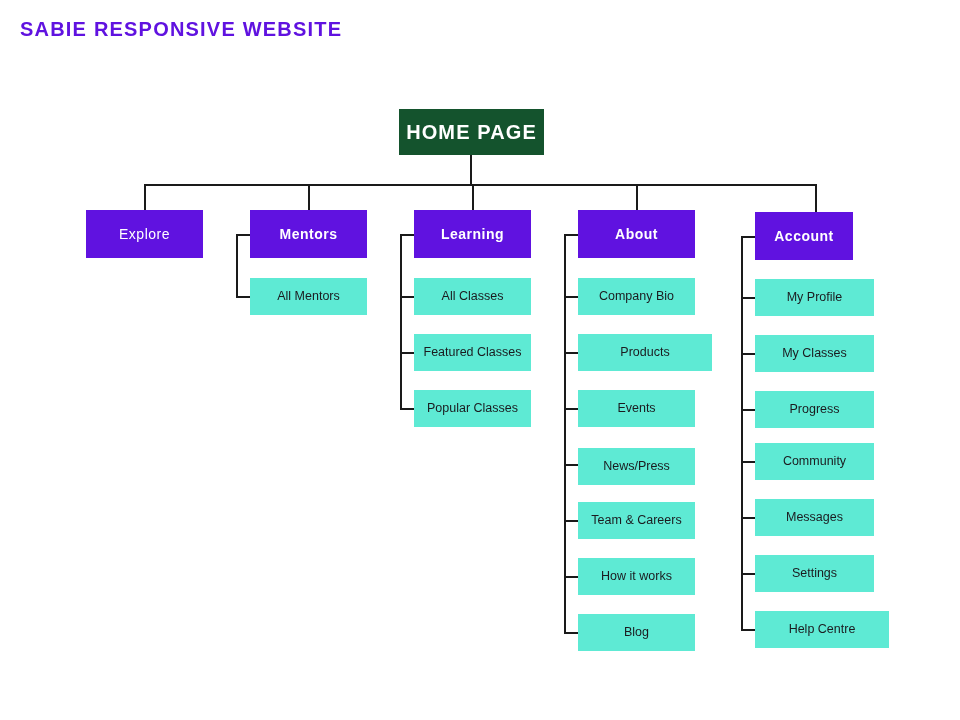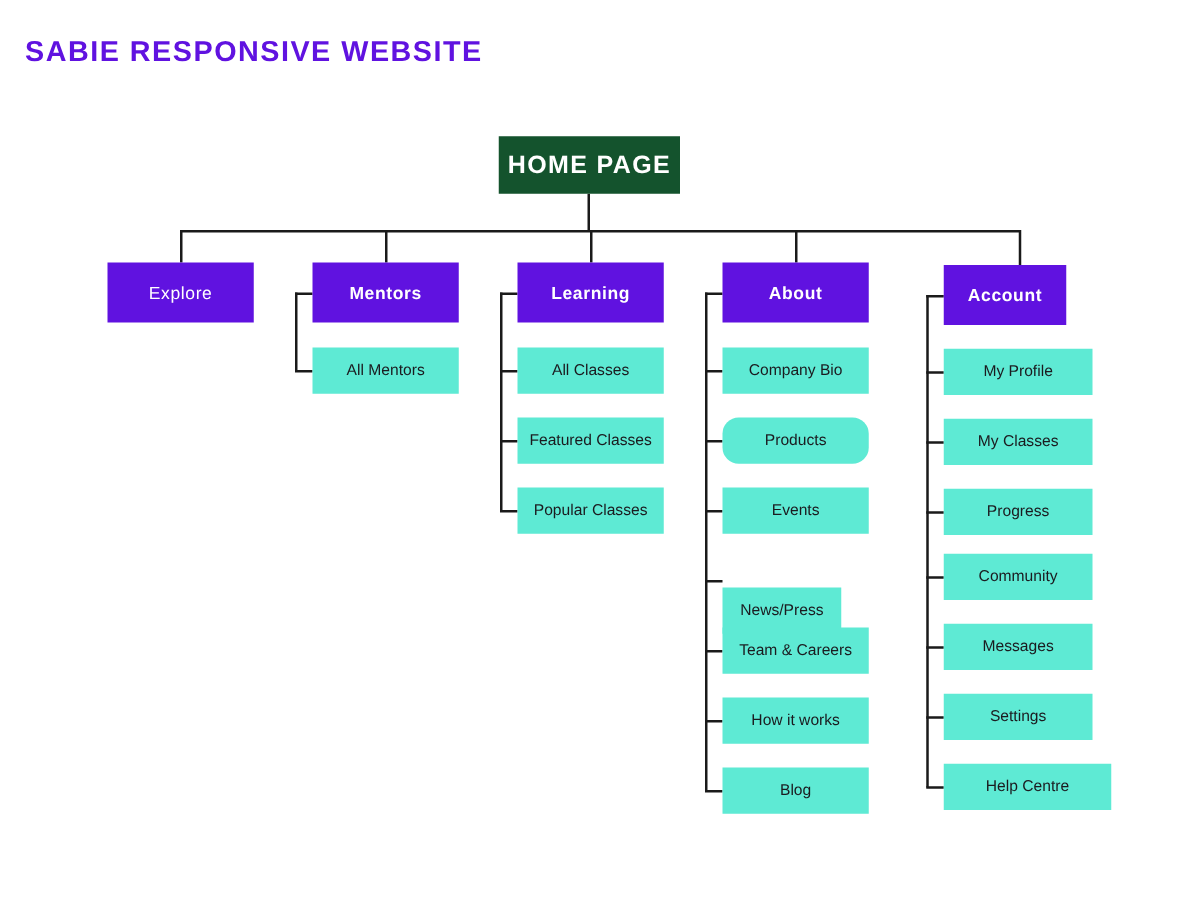--- a/index.html
+++ b/index.html
@@ -14,22 +14,22 @@
     overflow: hidden;
   }
   #canvas {
     position: relative;
     width: 960px;
     height: 720px;
   }
   #title {
     position: absolute;
     left: 20px;
-    top: 28px;
-    font-size: 23px;
+    top: 18px;
+    font-size: 20px;
     font-weight: bold;
     letter-spacing: 1.2px;
     color: #6012e0;
   }
   .node {
     position: absolute;
     box-sizing: border-box;
     display: flex;
     align-items: center;
     justify-content: center;
@@ -123,23 +123,23 @@
 
   <div class="node primary bold" style="left:755px; top:212px; width:98px; height:48px;">Account</div>
 
   <div class="node leaf" style="left:250px; top:278px; width:117px; height:37px;">All Mentors</div>
 
   <div class="node leaf" style="left:414px; top:278px; width:117px; height:37px;">All Classes</div>
   <div class="node leaf" style="left:414px; top:334px; width:117px; height:37px;">Featured Classes</div>
   <div class="node leaf" style="left:414px; top:390px; width:117px; height:37px;">Popular Classes</div>
 
   <div class="node leaf" style="left:578px; top:278px; width:117px; height:37px;">Company Bio</div>
-  <div class="node leaf" style="left:578px; top:334px; width:117px; height:37px;border-radius:13px;">Products</div>
+  <div class="node leaf" style="left:578px; top:334px; width:134px; height:37px;">Products</div>
   <div class="node leaf" style="left:578px; top:390px; width:117px; height:37px;">Events</div>
-  <div class="node leaf" style="left:578px; top:470px; width:95px; height:37px;">News/Press</div>
+  <div class="node leaf" style="left:578px; top:448px; width:117px; height:37px;">News/Press</div>
   <div class="node leaf" style="left:578px; top:502px; width:117px; height:37px;">Team &amp; Careers</div>
   <div class="node leaf" style="left:578px; top:558px; width:117px; height:37px;">How it works</div>
   <div class="node leaf" style="left:578px; top:614px; width:117px; height:37px;text-align:center;">Blog</div>
 
   <div class="node leaf" style="left:755px; top:279px; width:119px; height:37px;">My Profile</div>
   <div class="node leaf" style="left:755px; top:335px; width:119px; height:37px;">My Classes</div>
   <div class="node leaf" style="left:755px; top:391px; width:119px; height:37px;">Progress</div>
   <div class="node leaf" style="left:755px; top:443px; width:119px; height:37px;">Community</div>
   <div class="node leaf" style="left:755px; top:499px; width:119px; height:37px;">Messages</div>
   <div class="node leaf" style="left:755px; top:555px; width:119px; height:37px;">Settings</div>

